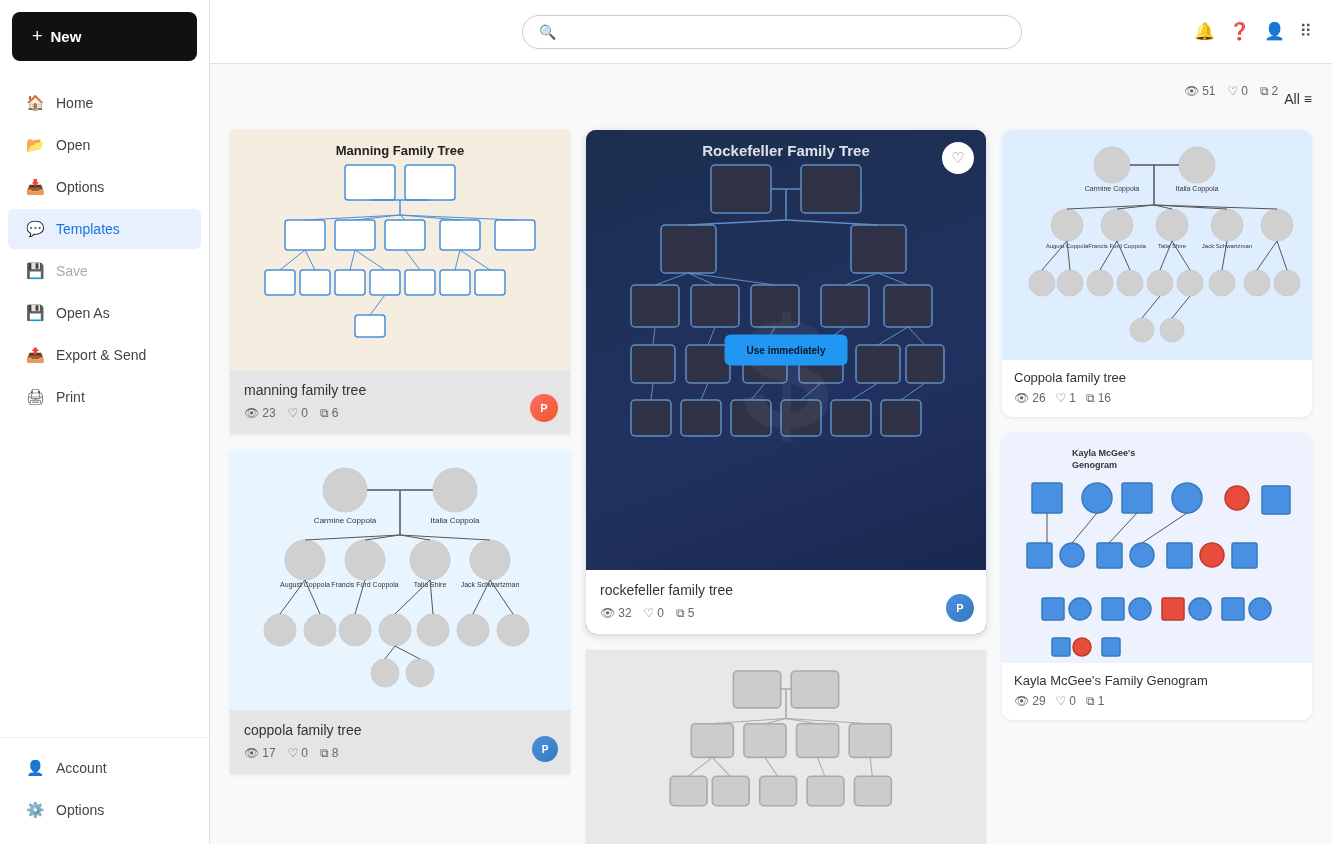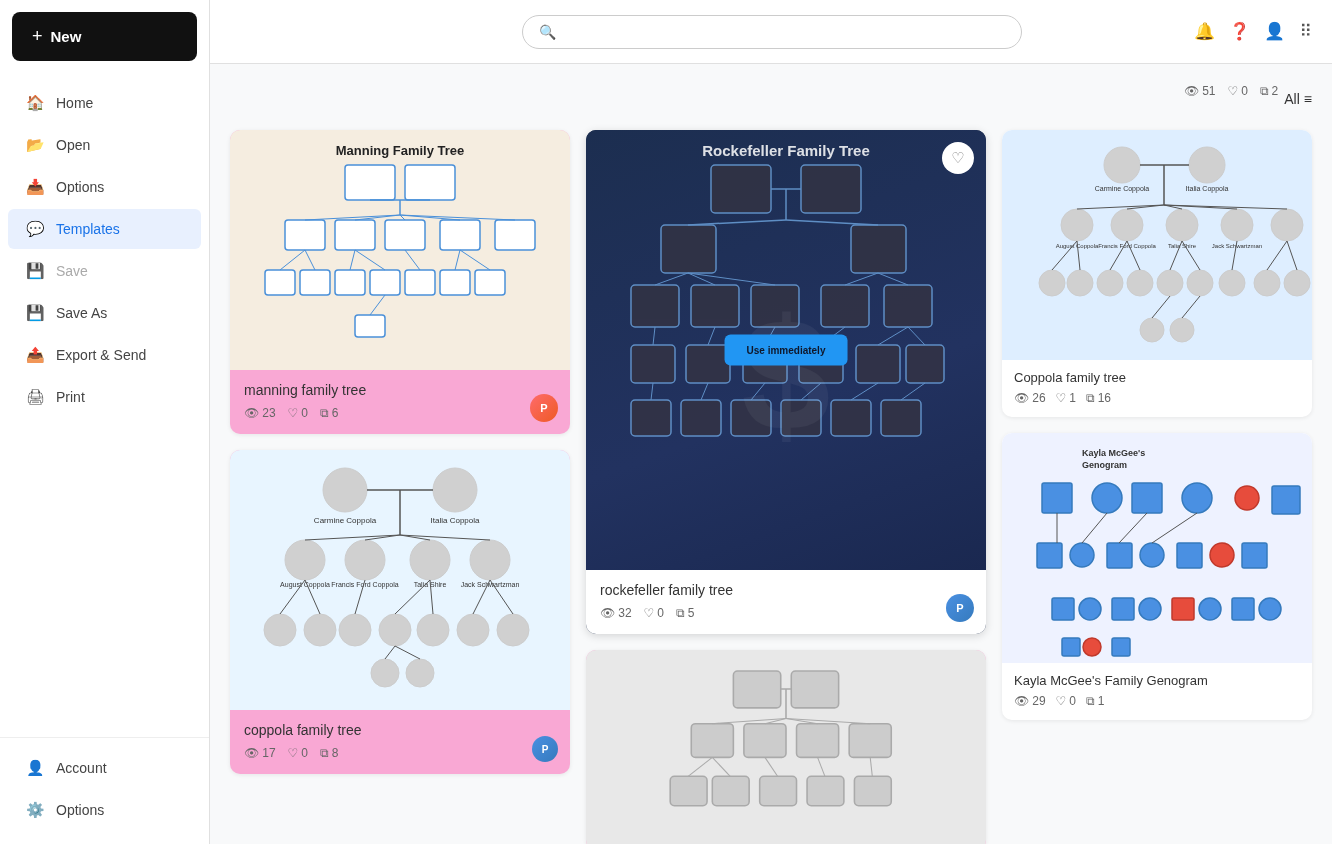--- a/index.html
+++ b/index.html
@@ -128,22 +128,22 @@
     .grid-area {
       display: flex;
       gap: 16px;
     }
     .col-left { display: flex; flex-direction: column; gap: 16px; width: 340px; min-width: 340px; }
     .col-middle { display: flex; flex-direction: column; gap: 16px; flex: 1; }
     .col-right { display: flex; flex-direction: column; gap: 0; width: 310px; min-width: 310px; }
 
     
     .template-card {
-      background: #f9a8d4;
-      border-radius: 10px;
+      background: #e5e5e5;
+      border-radius: 0;
       overflow: hidden;
       box-shadow: 0 1px 4px rgba(0,0,0,0.08);
       cursor: pointer;
       position: relative;
     }
     .card-img {
       width: 100%;
       background: #e8f4fd;
       display: flex;
       align-items: center;
@@ -233,21 +233,21 @@
       margin-bottom: 16px;
       cursor: pointer;
     }
     .right-card-img {
       width: 100%;
       height: 230px;
       background: #e8f4fd;
       overflow: hidden;
       display: flex;
       align-items: center;
-      justify-content: flex-end;
+      justify-content: center;
     }
     .right-card-info { padding: 10px 12px 12px; }
     .right-card-title { font-size: 13px; color: #333; margin-bottom: 6px; }
     .right-card-stats { display: flex; align-items: center; gap: 10px; font-size: 12px; color: #666; }
 
     
     .coppola-placeholder {
       background: #e8f5ff;
     }
 
@@ -303,21 +303,21 @@
     <div class="sidebar-item active">
       <span class="sidebar-icon" style="color:#1a73e8;">💬</span>
       <span>Templates</span>
     </div>
     <div class="sidebar-item disabled">
       <span class="sidebar-icon">💾</span>
       <span>Save</span>
     </div>
     <div class="sidebar-item">
       <span class="sidebar-icon">💾</span>
-      <span>Save As</span>
+      <span>Open As</span>
     </div>
     <div class="sidebar-item">
       <span class="sidebar-icon">📤</span>
       <span>Export &amp; Send</span>
     </div>
     <div class="sidebar-item">
       <span class="sidebar-icon">🖨</span>
       <span>Print</span>
     </div>
   </nav>

